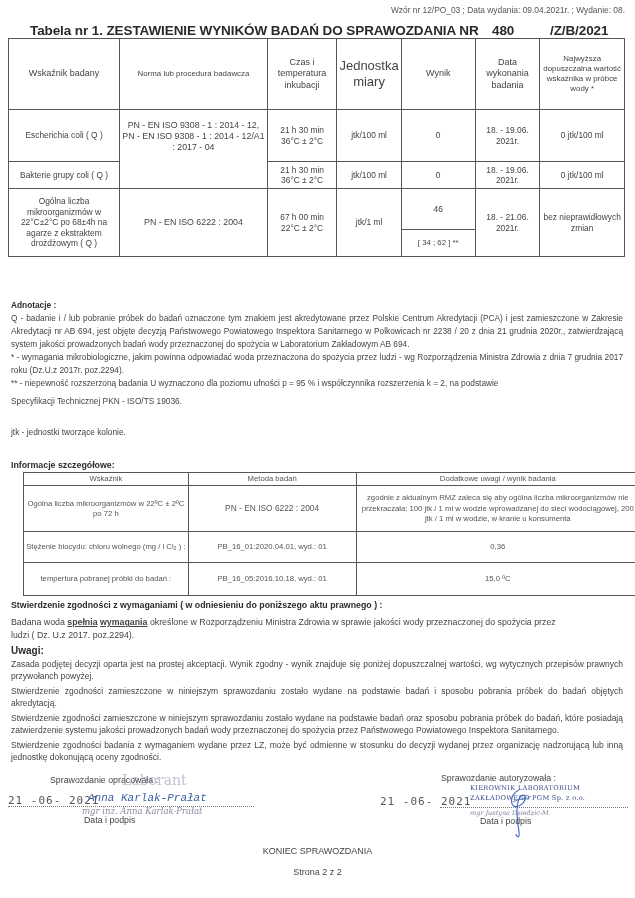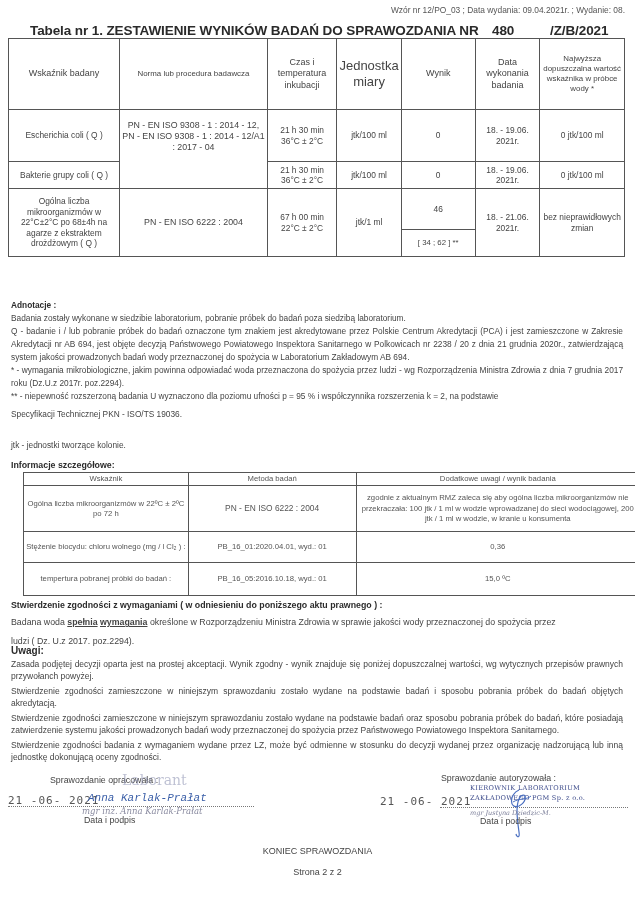--- a/index.html
+++ b/index.html
@@ -87,21 +87,20 @@
     <td rowspan="2">bez nieprawidłowych zmian</td>
   </tr>
   <tr style="height:27px">
     <td style="font-size:7.8px">[ 34 ; 62 ] **</td>
   </tr>
 </tbody>
   </table>
 
 <div class="abs ann" style="top:299px">
   <div class="bold">Adnotacje :</div>
-  <div>Badania zostały wykonane w siedzibie laboratorium, pobranie próbek do badań poza siedzibą laboratorium.</div>
   <div>Q - badanie  i / lub pobranie próbek do badań oznaczone tym znakiem jest akredytowane przez Polskie Centrum Akredytacji (PCA) i jest zamieszczone w Zakresie Akredytacji nr AB 694, jest objęte decyzją Państwowego Powiatowego Inspektora Sanitarnego w Polkowicach nr 2238 / 20 z dnia 21 grudnia 2020r., zatwierdzającą system jakości prowadzonych badań wody przeznaczonej do spożycia w Laboratorium Zakładowym AB 694.</div>
   <div>* - wymagania mikrobiologiczne, jakim powinna odpowiadać woda przeznaczona do spożycia przez ludzi - wg Rozporządzenia Ministra Zdrowia z dnia 7 grudnia 2017 roku (Dz.U.z 2017r. poz.2294).</div>
   <div style="margin-top:0">** - niepewność rozszerzoną badania U wyznaczono dla poziomu ufności p = 95 % i współczynnika rozszerzenia k = 2, na podstawie</div>
   <div style="margin-top:5px">Specyfikacji Technicznej PKN - ISO/TS 19036.</div>
   <div style="margin-top:18px">jtk - jednostki tworzące kolonie.</div>
 </div>
 
 <div class="abs ann bold" style="top:459px;font-size:8.8px">Informacje szczegółowe:</div>
 <table class="detail">
   <colgroup>
@@ -131,21 +130,21 @@
     <td>15,0 ºC</td>
   </tr>
 </tbody>
   </table>
 
 <div class="abs ann" style="top:599px;font-size:8.8px">
   <div class="bold">Stwierdzenie zgodności z wymaganiami ( w odniesieniu do poniższego aktu prawnego ) :</div>
   <div style="margin-top:4px">
     <span>Badana woda </span><span class="u">spełnia</span> <span class="u">wymagania</span><span> określone w Rozporządzeniu Ministra Zdrowia w sprawie jakości wody przeznaczonej do spożycia przez</span>
   </div>
-  <div style="margin-top:6px">ludzi ( Dz. U.z 2017. poz.2294).</div>
+  <div style="">ludzi ( Dz. U.z 2017. poz.2294).</div>
 </div>
 
 <div class="abs ann" style="top:645px;font-size:8.5px;line-height:12.5px">
   <div class="bold" style="font-size:10px">Uwagi:</div>
   <div>Zasada podjętej decyzji oparta jest na prostej akceptacji. Wynik zgodny - wynik znajduje się poniżej dopuszczalnej wartości, wg wytycznych przepisów prawnych przywołanch powyżej.</div>
   <div style="margin-top:2px">Stwierdzenie zgodności zamieszczone w niniejszym sprawozdaniu zostało wydane na podstawie badań i sposobu pobrania próbek do badań objętych akredytacją.</div>
   <div style="margin-top:2px">Stwierdzenie zgodności zamieszczone w niniejszym sprawozdaniu zostało wydane na podstawie badań oraz sposobu pobrania próbek do badań, które posiadają zatwierdzenie systemu jakości prowadzonych badań wody przeznaczonej do spożycia przez Państwowego Powiatowego Inspektora Sanitarnego.</div>
   <div style="margin-top:2px">Stwierdzenie zgodności badania z wymaganiem wydane przez LZ, może być odmienne w stosunku do decyzji wydanej przez organizację nadzorującą lub inną jednostkę dokonującą oceny zgodności.</div>
 </div>
 

